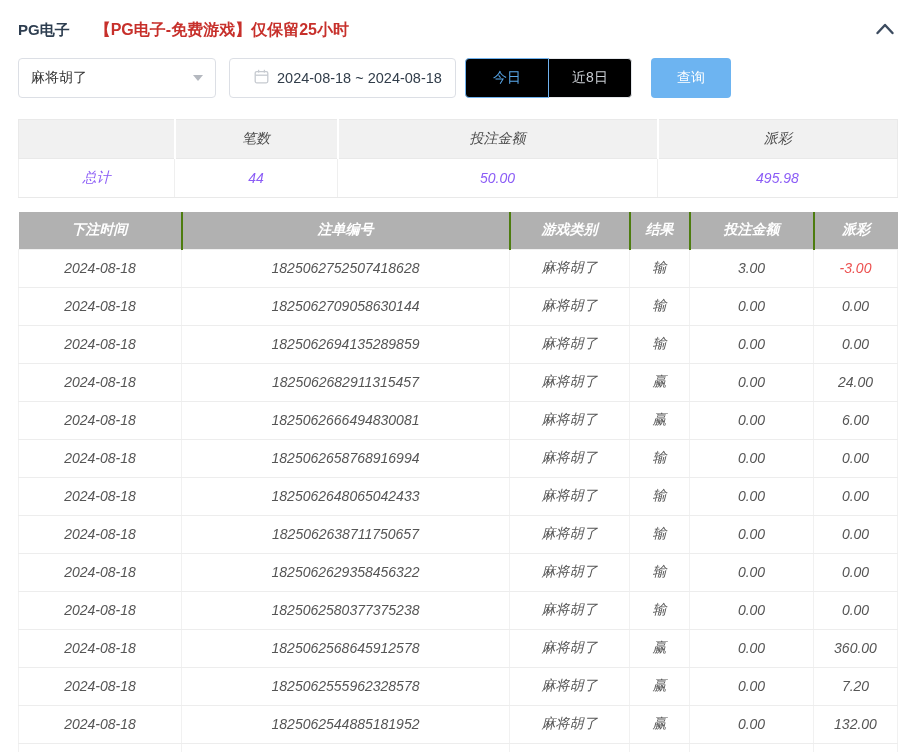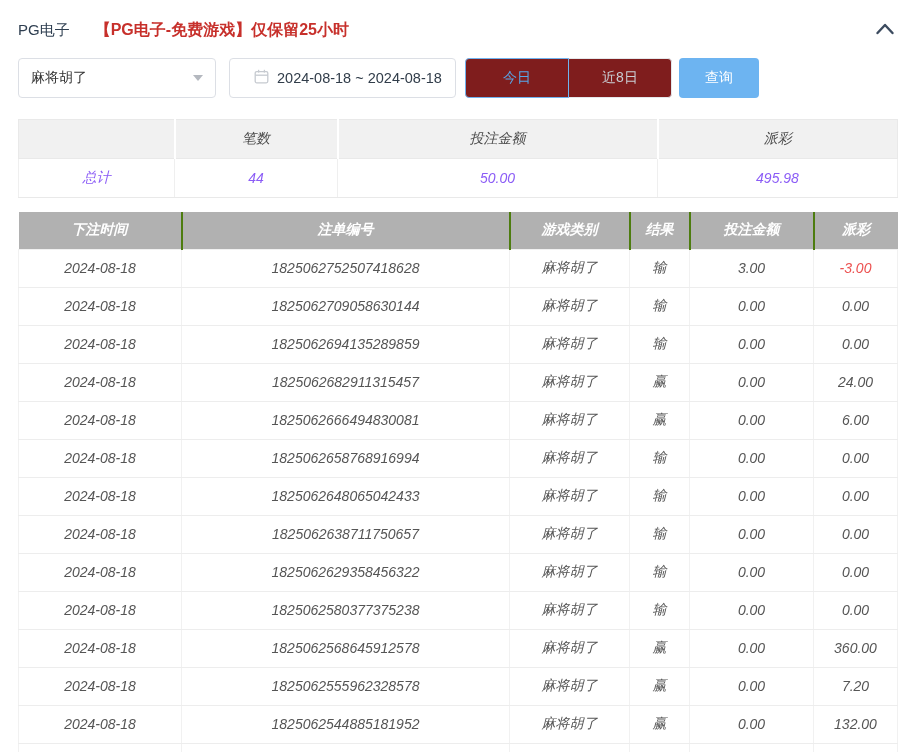--- a/index.html
+++ b/index.html
@@ -11,44 +11,44 @@
     --thead-gray:#b1b1b1;
     --title-navy:#2e3e50;
   }
   *{margin:0;padding:0;box-sizing:border-box;}
   html,body{width:915px;height:752px;overflow:hidden;background:#fff;
     font-family:"Liberation Sans","DejaVu Sans",sans-serif;}
   .page{padding:18px 18px 0 18px;width:915px;}
 
   
   .panel-header{display:flex;align-items:center;height:24px;}
-  .panel-title{font-size:15px;font-weight:normal;color:var(--title-navy);}
+  .panel-title{font-size:15px;font-weight:bold;color:var(--title-navy);}
   .panel-notice{font-size:16px;font-weight:bold;color:var(--notice-red);margin-left:25px;}
   .collapse-btn{margin-left:auto;background:none;border:none;cursor:pointer;
     display:flex;align-items:center;padding:2px;}
 
   
   .filter-row{display:flex;align-items:center;margin-top:16px;height:40px;}
   .select-box{width:198px;height:40px;border:1px solid #dcdfe5;border-radius:4px;
     display:flex;align-items:center;padding:0 12px;cursor:pointer;background:#fff;}
   .select-value{font-size:14px;color:#333;flex:1;text-align:left;}
   .caret-down{width:0;height:0;border-left:5px solid transparent;
     border-right:5px solid transparent;border-top:6px solid #b4b8bf;}
   .date-box{width:227px;height:40px;border:1px solid #dcdfe5;border-radius:4px;
     display:flex;align-items:center;padding:0 24px;margin-left:13px;cursor:pointer;background:#fff;}
   .date-value{font-size:14.5px;color:#313d4a;margin-left:8px;white-space:nowrap;}
   .quick-group{display:flex;margin-left:9px;}
-  .qbtn{width:104px;height:40px;background:#7f1d1d;border:1px solid #e4e7eb;
+  .qbtn{width:84px;height:40px;background:#000000;border:1px solid #e4e7eb;
     font-size:14px;color:#c9cdd3;cursor:pointer;margin-left:-1px;position:relative;
     font-family:inherit;}
   .qbtn:first-child{margin-left:0;border-radius:4px 0 0 4px;}
   .qbtn:last-child{border-radius:0 4px 4px 0;}
   .qbtn.active{color:var(--active-blue);border:1px solid var(--active-blue-border);
     z-index:2;border-radius:4px 0 0 4px;}
-  .search-btn{width:80px;height:40px;margin-left:7px;background:var(--accent-blue);
+  .search-btn{width:80px;height:40px;margin-left:19px;background:var(--accent-blue);
     color:#fff;font-size:14px;border:none;border-radius:4px;cursor:pointer;
     font-family:inherit;}
 
   
   table{border-collapse:collapse;table-layout:fixed;width:879px;font-style:italic;}
   td,th{text-align:center;font-weight:normal;font-size:14px;overflow:hidden;white-space:nowrap;}
 
   .summary-table{margin-top:21px;}
   .summary-table th{height:39px;background:#f1f1f1;color:#4a4a4a;
     border:1px solid #e9e9e9;border-left:2px solid #fff;}

